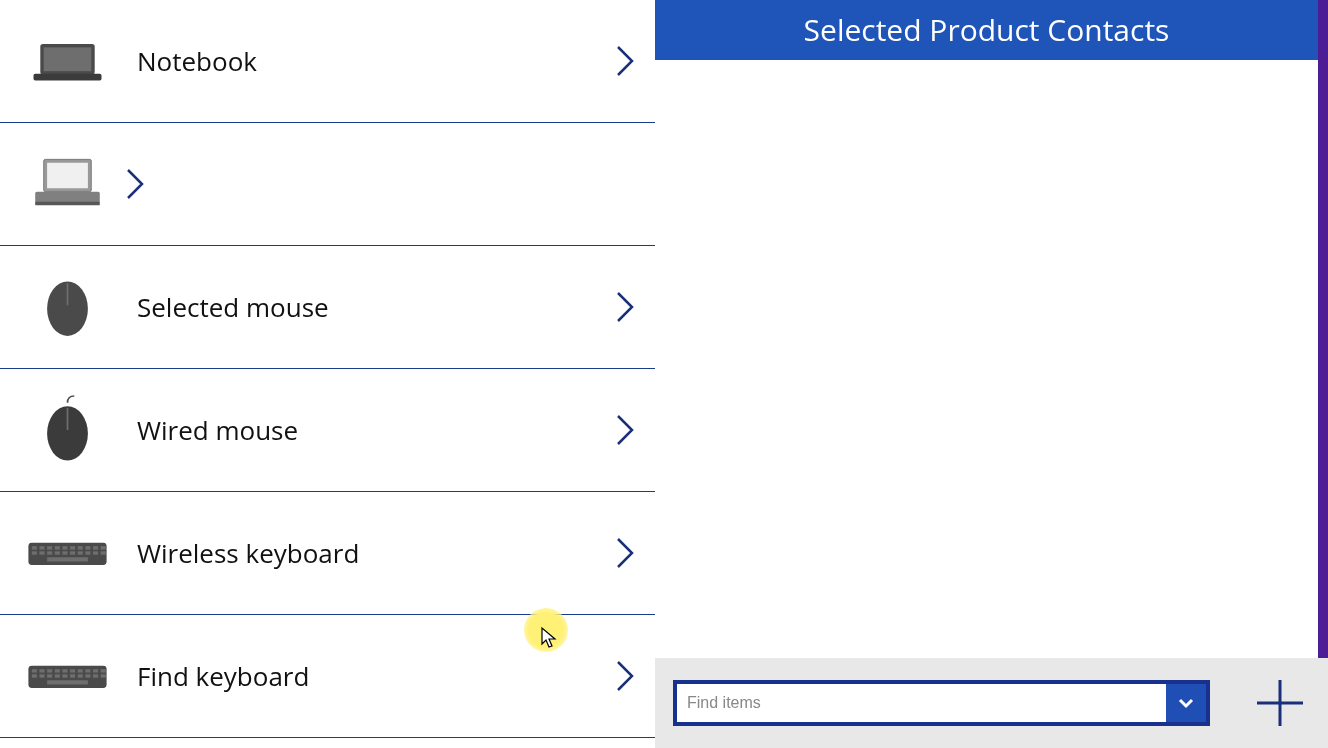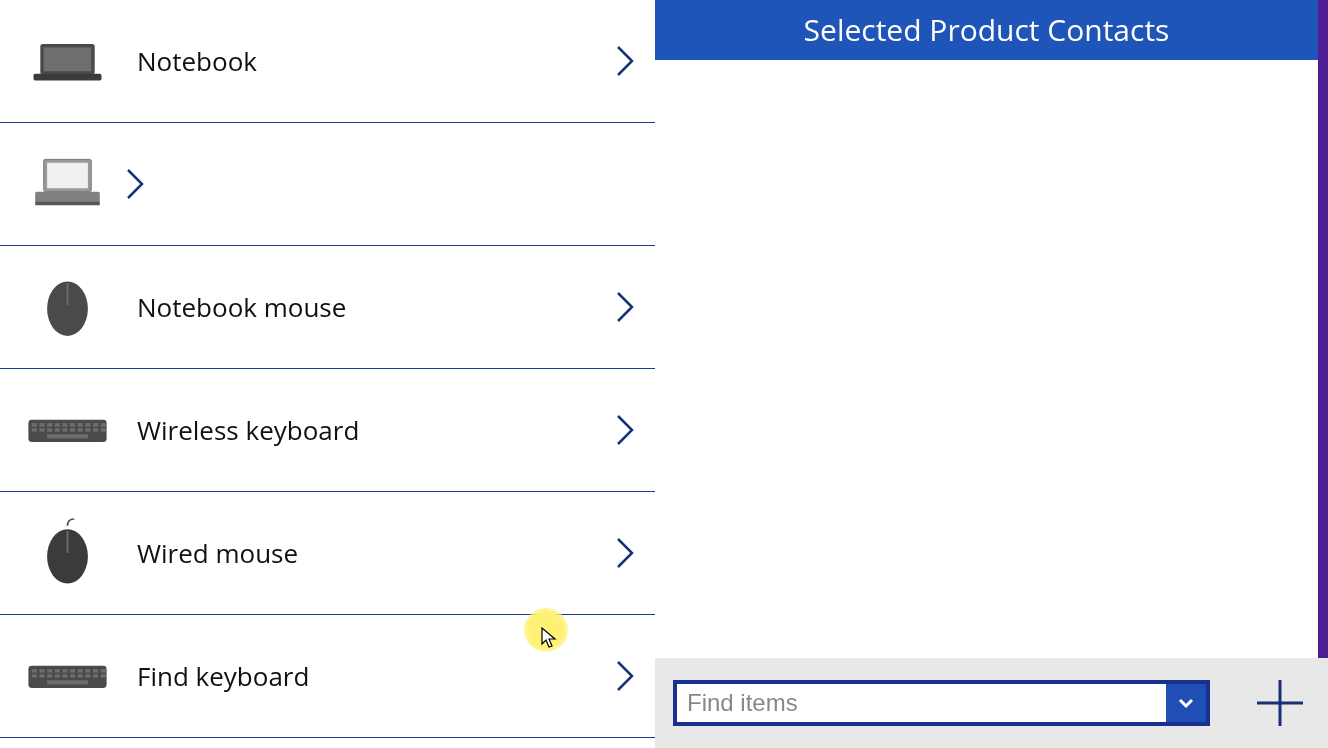--- a/index.html
+++ b/index.html
@@ -91,21 +91,21 @@
     flex: 1;
     display: flex;
     height: 46px;
     border: 4px solid #18318f;
     background: #fff;
   }
   .combo input {
     flex: 1;
     border: none;
     outline: none;
-    font-size: 24px;
+    font-size: 16px;
     padding: 13px 10px;
     color: #555;
     background: transparent;
   }
   .combo input::placeholder { color: #888; }
   .combo-btn {
     width: 40px;
     background: #1f4fb5;
     display: flex;
     align-items: center;
@@ -179,21 +179,36 @@
             </svg>
           </div>
         </div>
         <div class="product-row">
           <div class="product-thumb">
             <svg class="thumb-svg" viewBox="0 0 100 80">
               <ellipse cx="50" cy="42" rx="24" ry="32" fill="#2b2b2b"></ellipse>
               <line x1="50" y1="12" x2="50" y2="38" stroke="#555" stroke-width="2"></line>
             </svg>
           </div>
-          <div class="product-label">Notebook mouse</div>
+          <div class="product-label">Selected mouse</div>
+          <div class="chevron">
+            <svg width="22" height="36" viewBox="0 0 22 36">
+              <polyline points="4,4 18,18 4,32"></polyline>
+            </svg>
+          </div>
+        </div>
+        <div class="product-row">
+          <div class="product-thumb">
+            <svg class="thumb-svg" viewBox="0 0 100 80">
+              <path d="M50 8 Q50 0 58 0" stroke="#333" stroke-width="2" fill="none"></path>
+              <ellipse cx="50" cy="44" rx="24" ry="32" fill="#1a1a1a"></ellipse>
+              <line x1="50" y1="14" x2="50" y2="40" stroke="#555" stroke-width="2"></line>
+            </svg>
+          </div>
+          <div class="product-label">Wired mouse</div>
           <div class="chevron">
             <svg width="22" height="36" viewBox="0 0 22 36">
               <polyline points="4,4 18,18 4,32"></polyline>
             </svg>
           </div>
         </div>
         <div class="product-row">
           <div class="product-thumb">
             <svg class="thumb-svg" viewBox="0 0 100 40">
               <rect x="4" y="8" width="92" height="26" rx="4" fill="#2b2b2b"></rect>
@@ -224,35 +239,20 @@
           </div>
           <div class="product-label">Wireless keyboard</div>
           <div class="chevron">
             <svg width="22" height="36" viewBox="0 0 22 36">
               <polyline points="4,4 18,18 4,32"></polyline>
             </svg>
           </div>
         </div>
         <div class="product-row">
           <div class="product-thumb">
-            <svg class="thumb-svg" viewBox="0 0 100 80">
-              <path d="M50 8 Q50 0 58 0" stroke="#333" stroke-width="2" fill="none"></path>
-              <ellipse cx="50" cy="44" rx="24" ry="32" fill="#1a1a1a"></ellipse>
-              <line x1="50" y1="14" x2="50" y2="40" stroke="#555" stroke-width="2"></line>
-            </svg>
-          </div>
-          <div class="product-label">Wired mouse</div>
-          <div class="chevron">
-            <svg width="22" height="36" viewBox="0 0 22 36">
-              <polyline points="4,4 18,18 4,32"></polyline>
-            </svg>
-          </div>
-        </div>
-        <div class="product-row">
-          <div class="product-thumb">
             <svg class="thumb-svg" viewBox="0 0 100 40">
               <rect x="4" y="8" width="92" height="26" rx="4" fill="#2b2b2b"></rect>
               <g fill="#555">
                 <rect x="8" y="12" width="6" height="4"></rect>
                 <rect x="17" y="12" width="6" height="4"></rect>
                 <rect x="26" y="12" width="6" height="4"></rect>
                 <rect x="35" y="12" width="6" height="4"></rect>
                 <rect x="44" y="12" width="6" height="4"></rect>
                 <rect x="53" y="12" width="6" height="4"></rect>
                 <rect x="62" y="12" width="6" height="4"></rect>

